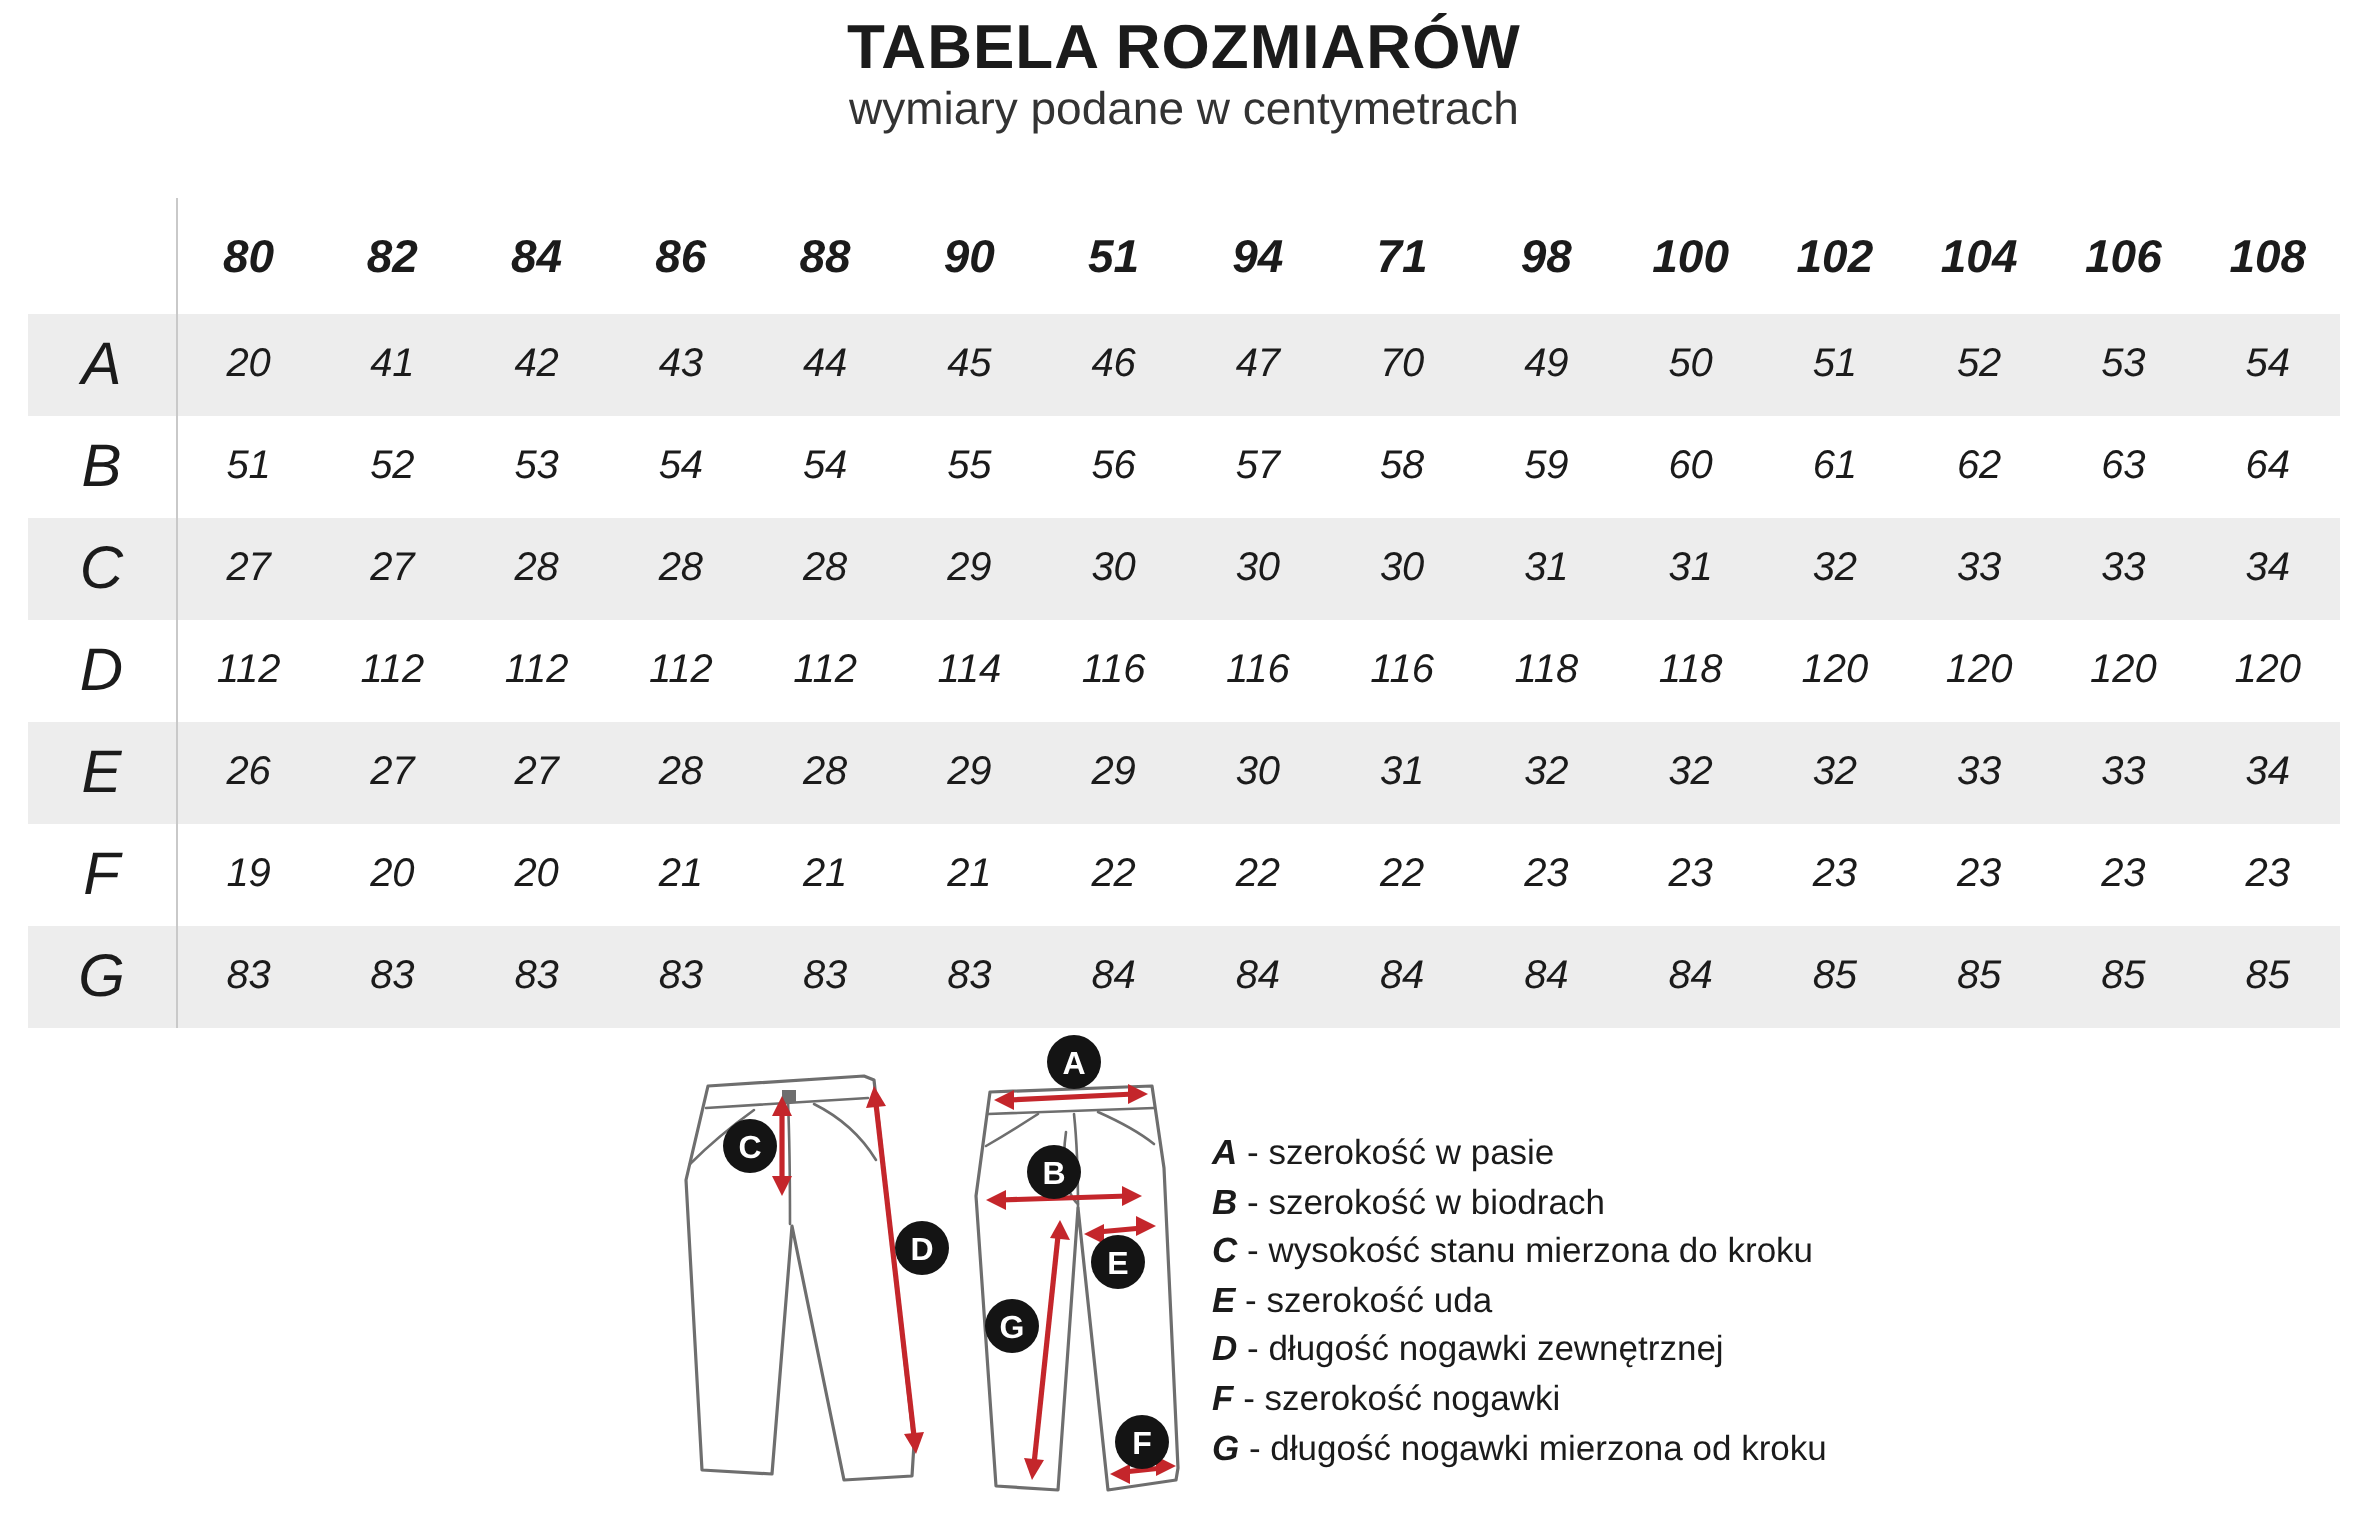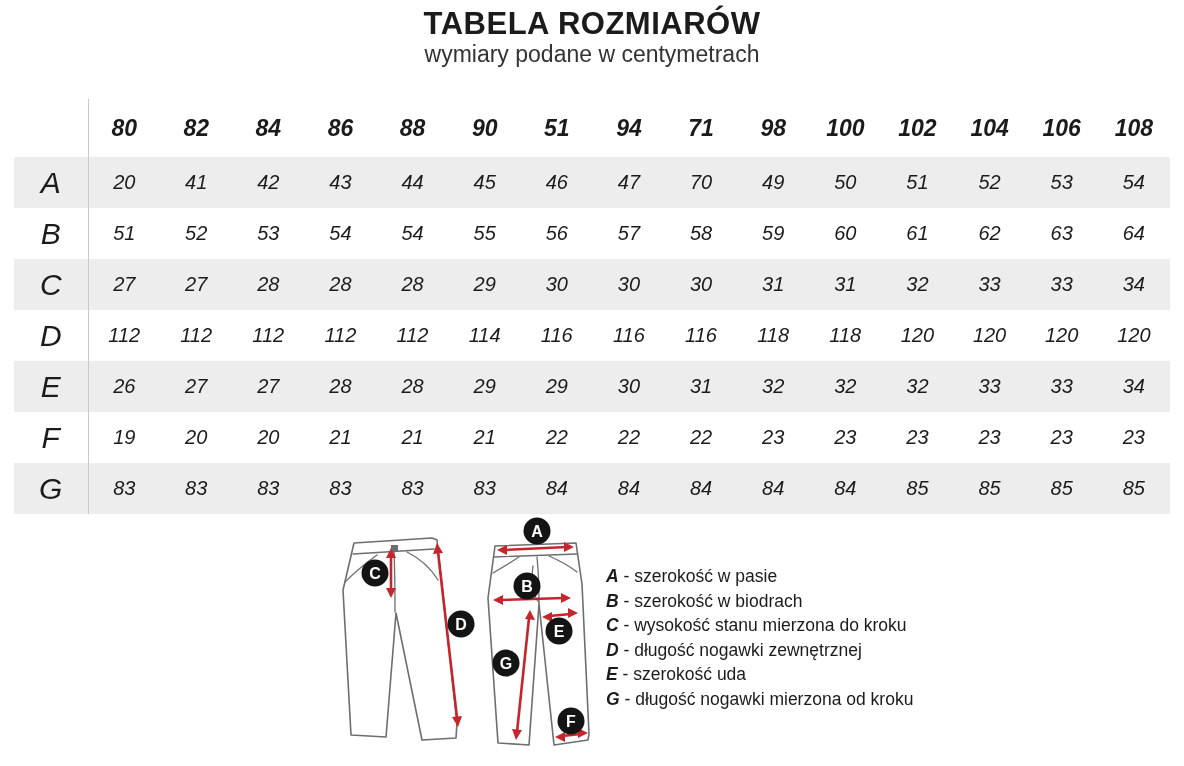--- a/index.html
+++ b/index.html
@@ -294,17 +294,18 @@
     <g>
       <circle class="marker-circle" cx="86" cy="205" r="13.5"></circle>
       <text class="marker-letter" x="86" y="211">F</text>
     </g>
   </svg>
 
   <div class="legend">
       <div class="legend-row"><span class="legend-letter">A</span><span class="legend-text"> - szerokość w pasie</span></div>
       <div class="legend-row"><span class="legend-letter">B</span><span class="legend-text"> - szerokość w biodrach</span></div>
       <div class="legend-row"><span class="legend-letter">C</span><span class="legend-text"> - wysokość stanu mierzona do kroku</span></div>
+      <div class="legend-row"><span class="legend-letter">E</span><span class="legend-text"> - szerokość uda</span></div>
       <div class="legend-row"><span class="legend-letter">D</span><span class="legend-text"> - długość nogawki zewnętrznej</span></div>
-      <div class="legend-row"><span class="legend-letter">E</span><span class="legend-text"> - szerokość uda</span></div>
+      <div class="legend-row"><span class="legend-letter">F</span><span class="legend-text"> - szerokość nogawki</span></div>
       <div class="legend-row"><span class="legend-letter">G</span><span class="legend-text"> - długość nogawki mierzona od kroku</span></div>
     </div>
 </div>
 
 </body></html>

